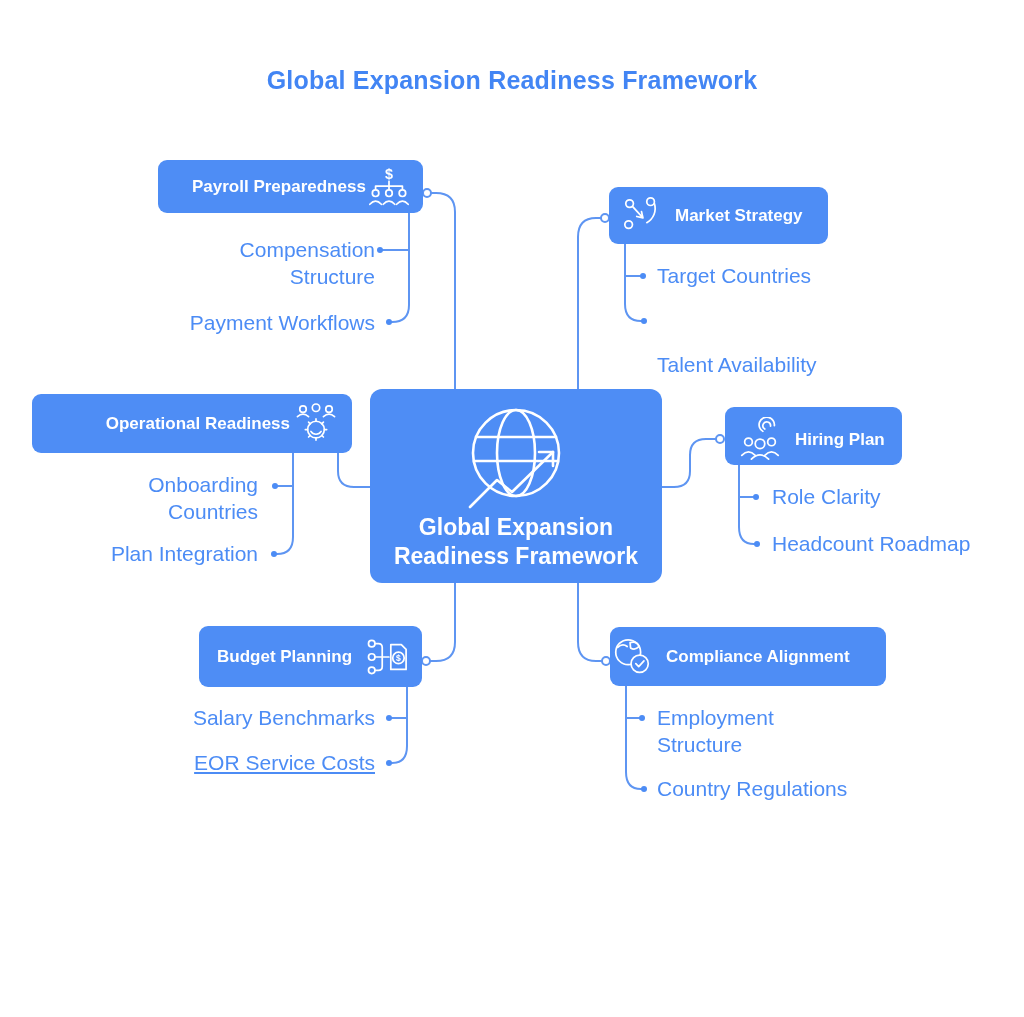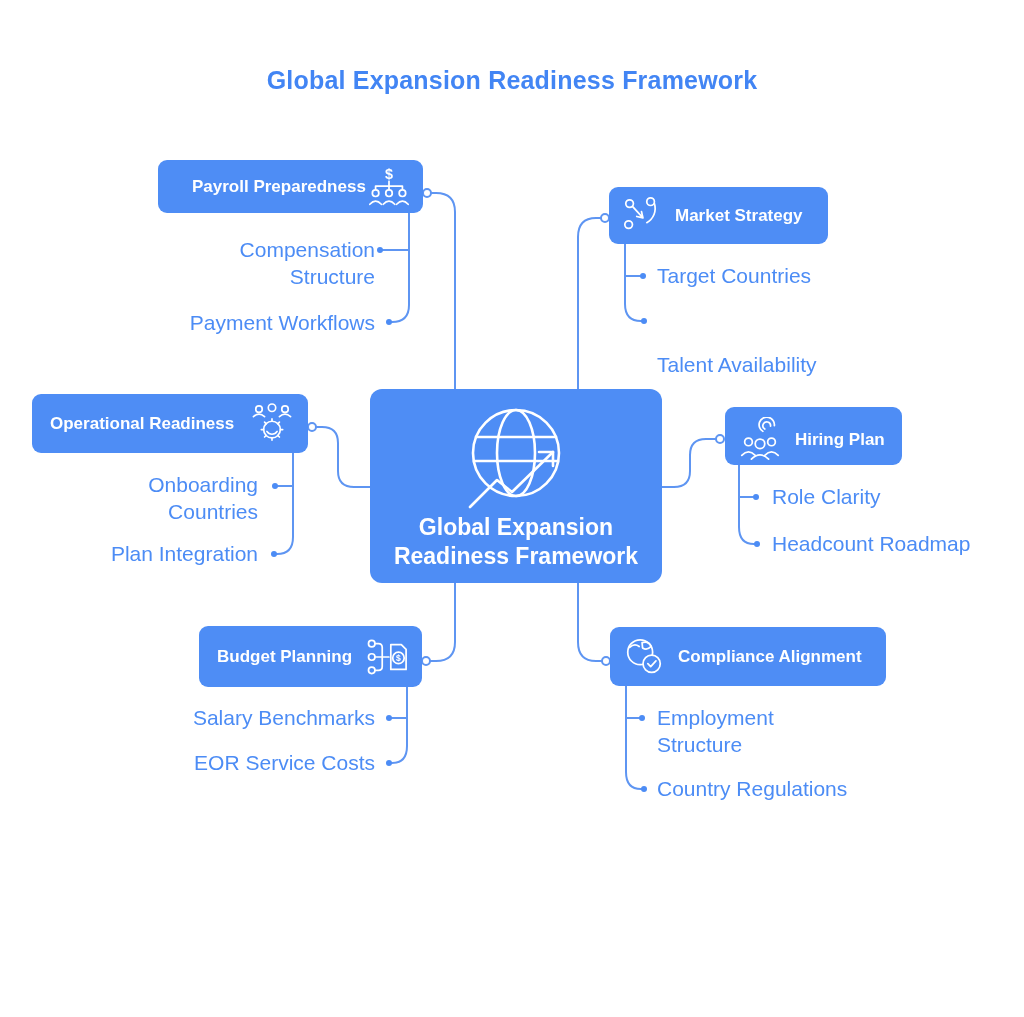--- a/index.html
+++ b/index.html
@@ -133,21 +133,21 @@
           <circle cx="8" cy="31" r="4"></circle>
         <path d="M12,12 L23,24 M23,24 L16.5,22.5 M23,24 L21.5,17.5"></path>
         <path d="M35,9 A17,17 0 0 1 27,29"></path>
       </svg>
     </span>
     <span class="lbl">Market Strategy</span>
   </div>
   <div class="child" style="left:657px;top:262px;">Target Countries</div>
   <div class="child" style="left:657px;top:307px;margin-top:44px;">Talent Availability</div>
 
-  <div class="node" style="left:32px;top:394px;width:276px;height:59px;padding:0 10px 0 18px;justify-content:space-between;">
+  <div class="node" style="left:32px;top:394px;width:320px;height:59px;padding:0 10px 0 18px;justify-content:flex-end;">
     <span class="lbl">Operational Readiness</span>
     <span class="ico">
       <svg width="52" height="46" viewBox="0 0 56 48">
         <circle cx="14" cy="8" r="3.5"></circle>
           <circle cx="28" cy="6.5" r="4"></circle>
           <circle cx="42" cy="8" r="3.5"></circle>
         <path d="M8,16 Q14,10.5 20,16 M36,16 Q42,10.5 48,16"></path>
         <circle cx="28" cy="30" r="9"></circle>
         <path d="M28,18.5 V21 M28,39 V41.5 M16.5,30 H19 M37,30 H39.5 M20,22 l1.8,1.8 M34.2,36.2 l1.8,1.8 M36,22 l-1.8,1.8 M21.8,36.2 L20,38"></path>
         <path d="M22.5,32 A6.5,6.5 0 0 0 33.5,32"></path>
@@ -181,23 +181,23 @@
           <circle cx="8" cy="22" r="3.4"></circle>
           <circle cx="8" cy="36" r="3.4"></circle>
         <path d="M11.5,8 H15 Q19,8 19,12 V22 M11.5,36 H15 Q19,36 19,32 V22 M11.5,22 H19 M19,22 H26"></path>
         <path d="M28,9 H39 L44,14 V35 H28 Z"></path>
         <circle cx="36" cy="23" r="6"></circle>
         <text x="36" y="26.5" text-anchor="middle" font-size="9">$</text>
       </svg>
     </span>
   </div>
   <div class="child r" style="left:165px;top:704px;width:210px;">Salary Benchmarks</div>
-  <div class="child r" style="left:165px;top:749px;width:210px;">EOR Service Costs</div>
-
-  <div class="node" style="left:610px;top:627px;width:276px;height:59px;padding:0 14px 0 12px;gap:12px;">
+  <div class="child r" style="left:165px;top:749px;width:210px;text-decoration:underline;">EOR Service Costs</div>
+
+  <div class="node" style="left:610px;top:627px;width:276px;height:59px;padding:0 14px 0 0;gap:12px;">
     <span class="ico">
       <svg width="44" height="44" viewBox="0 0 46 46">
         <circle cx="19" cy="18" r="13"></circle>
         <path d="M8,13 Q13,8 18,12"></path>
         <path d="M21,8 Q28,6 30.5,12 Q26,16.5 21.5,13.5 Z"></path>
         <circle class="fillblue" cx="31" cy="30" r="9"></circle>
         <path d="M27,30 L30,33 L35.5,27"></path>
       </svg>
     </span>
     <span class="lbl">Compliance Alignment</span>

